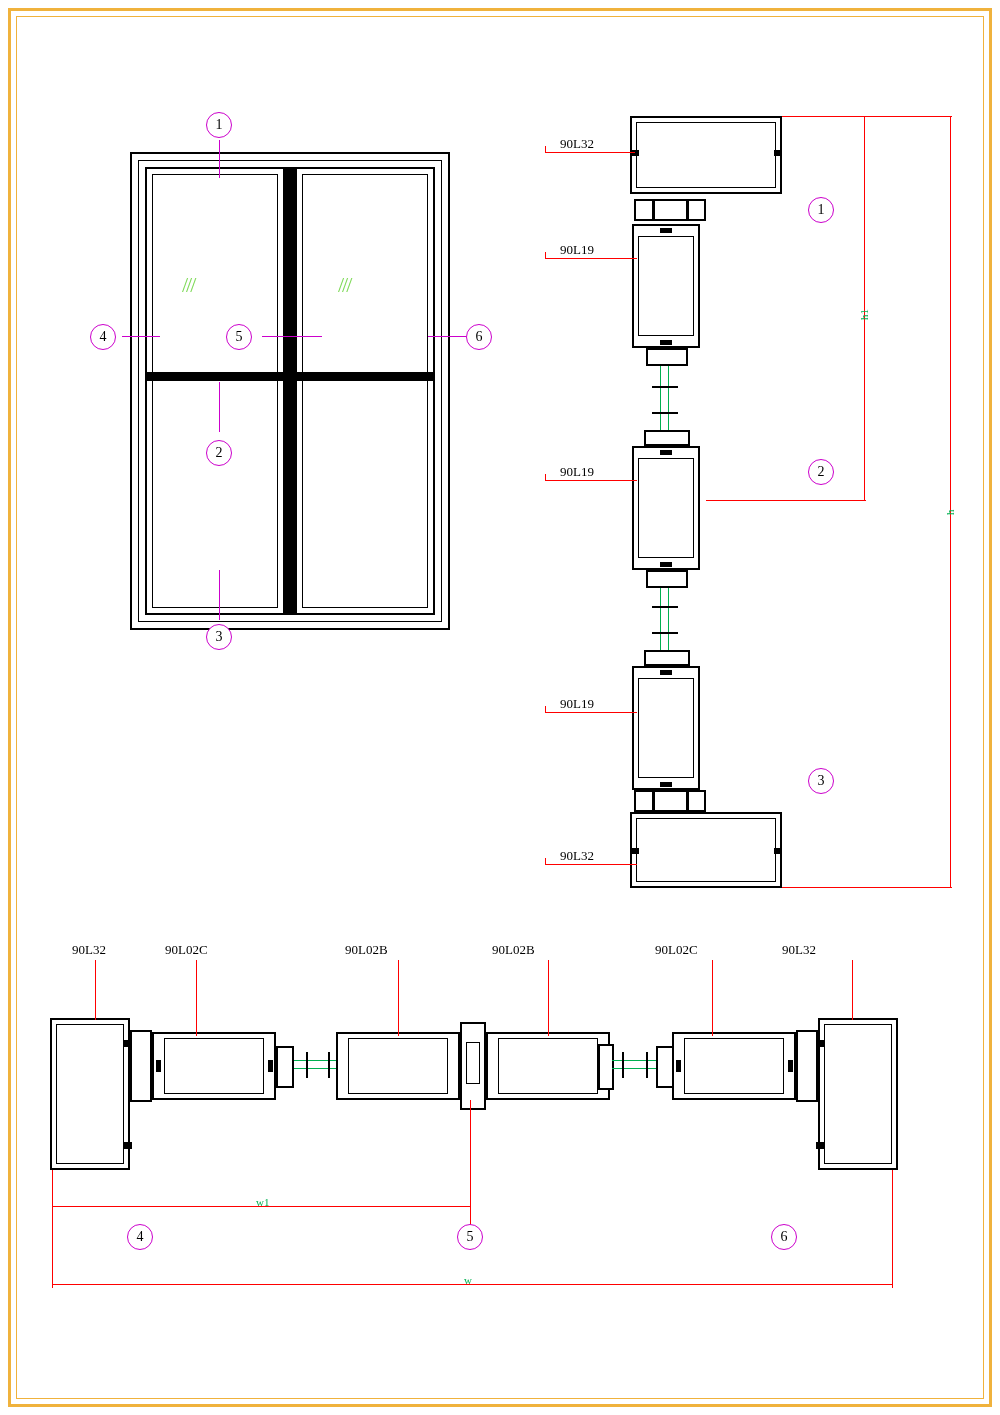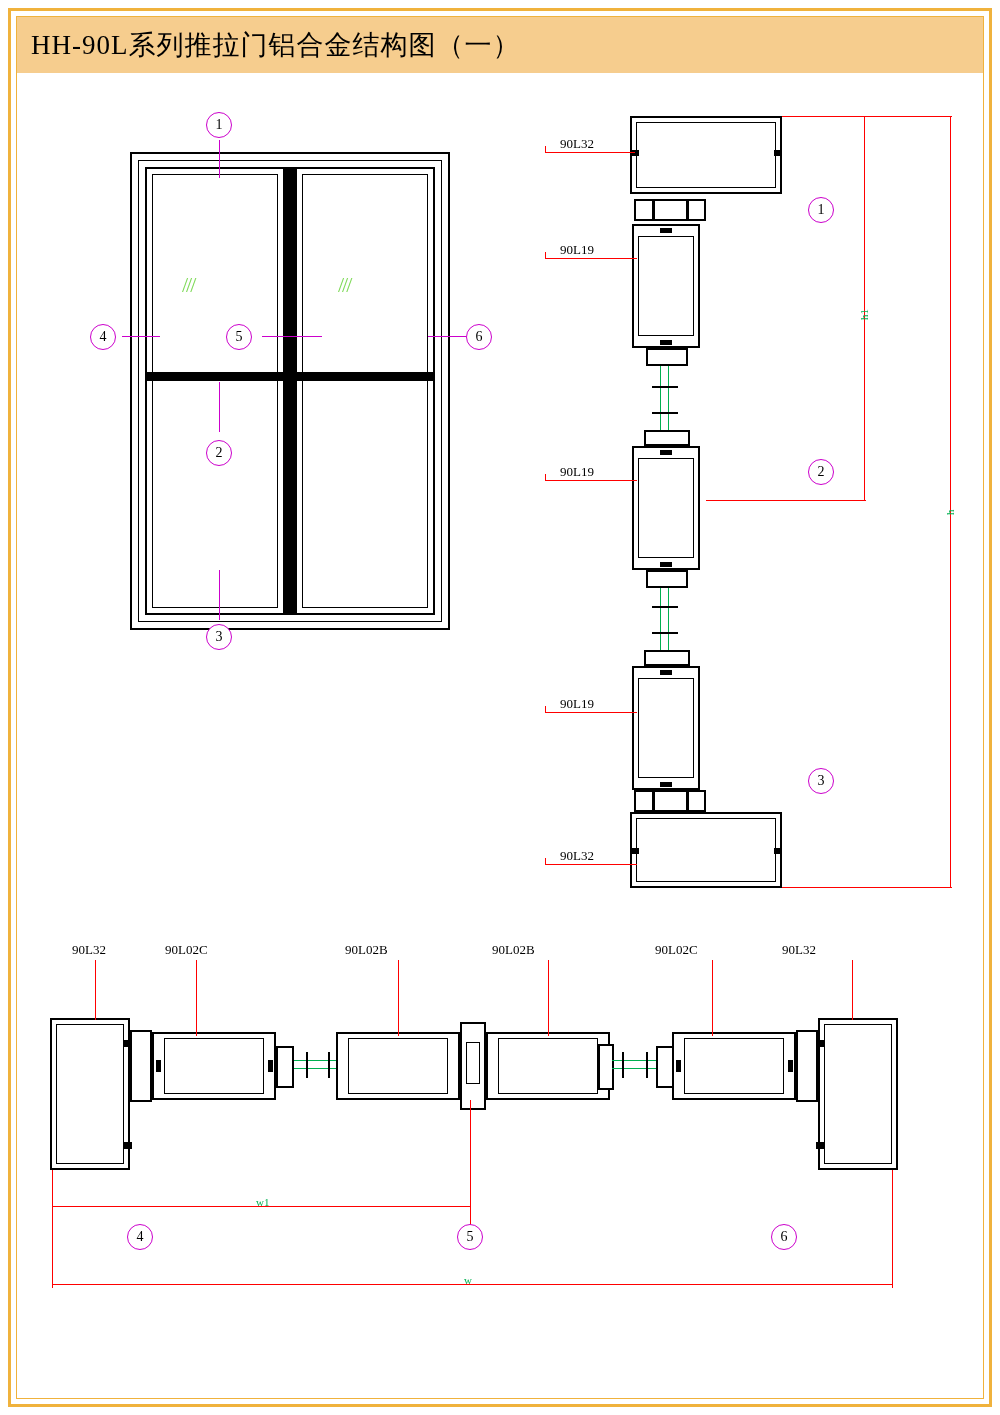--- a/index.html
+++ b/index.html
@@ -121,23 +121,20 @@
   }
 </style>
 </head>
 <body>
 
 <div id="page">
 
   <div class="outer-border"></div>
   <div class="inner-border"></div>
 
-  <div class="title-bar">
-    <div class="title-text">HH-90L系列推拉门铝合金结构图（一）</div>
-  </div>
 
   <div class="abs" style="left:120px; top:140px; width:340px; height:500px;">
 
     <div class="frm" style="left:10px; top:12px; width:320px; height:478px;"></div>
     <div class="frm" style="left:18px; top:20px; width:304px; height:462px; border-width:1px;"></div>
 
     <div class="frm" style="left:25px; top:27px; width:140px; height:448px;"></div>
     <div class="frm" style="left:32px; top:34px; width:126px; height:434px; border-width:1px;"></div>
 
     <div class="frm" style="left:175px; top:27px; width:140px; height:448px;"></div>

